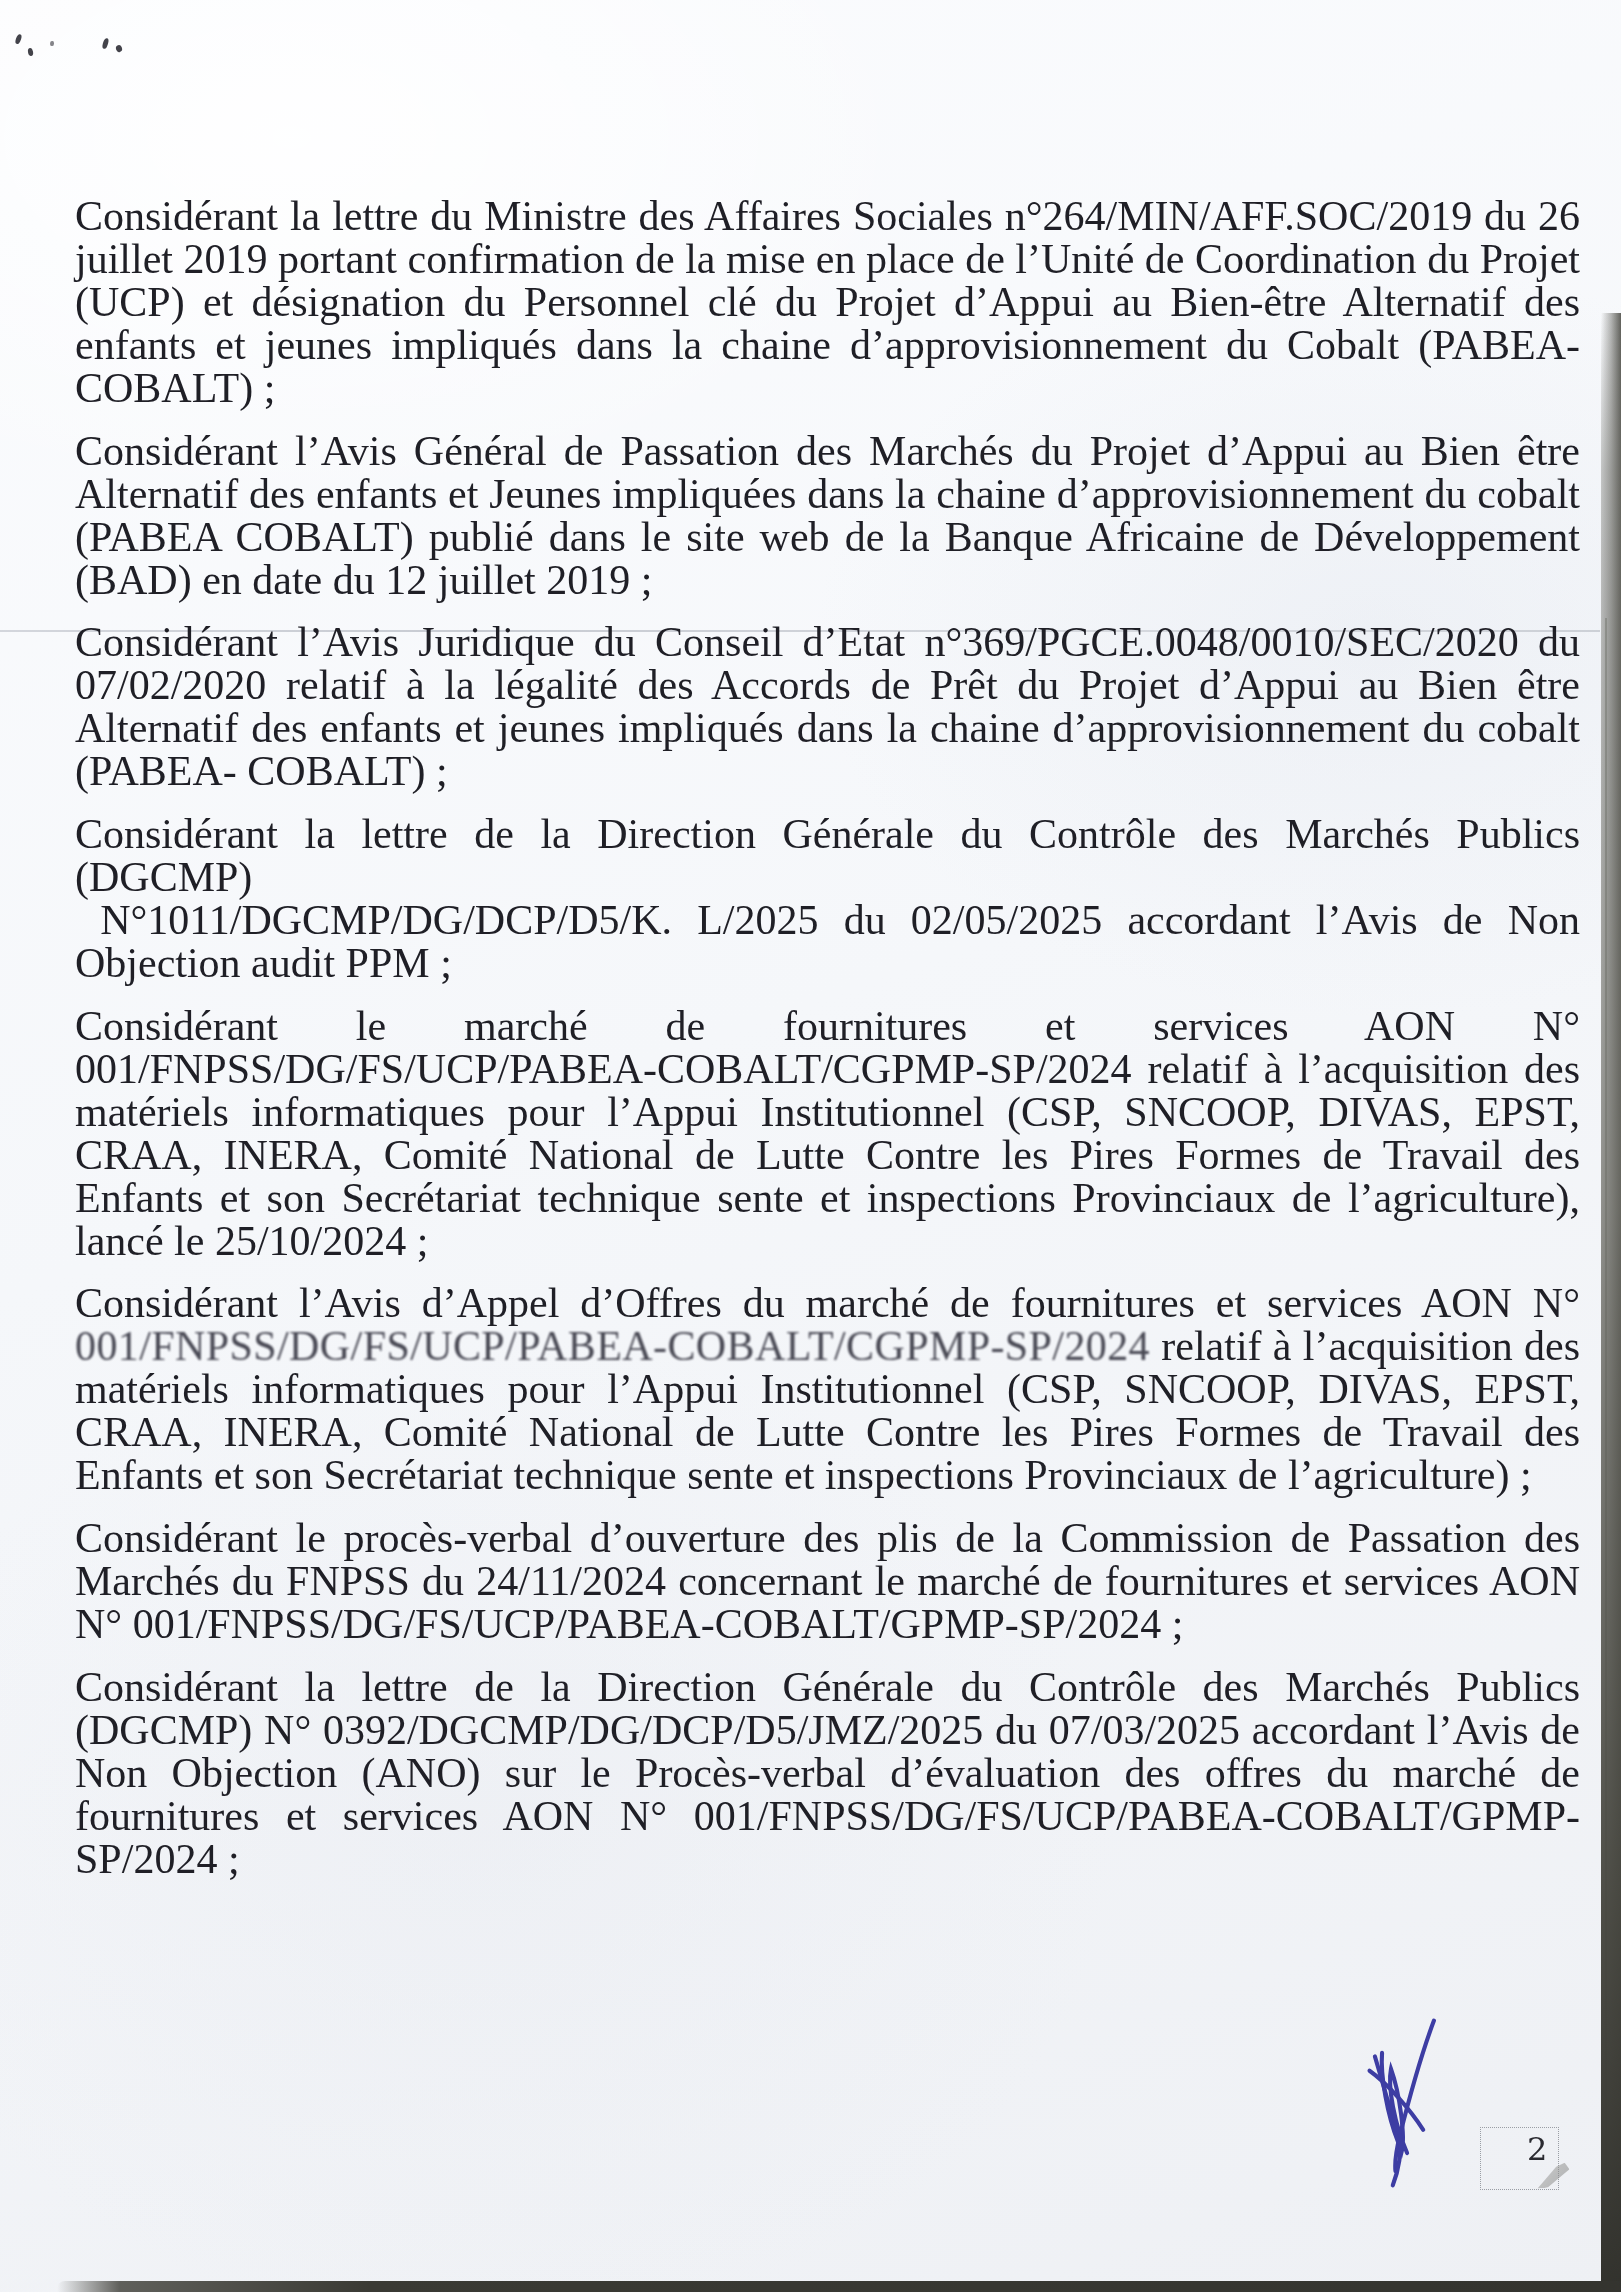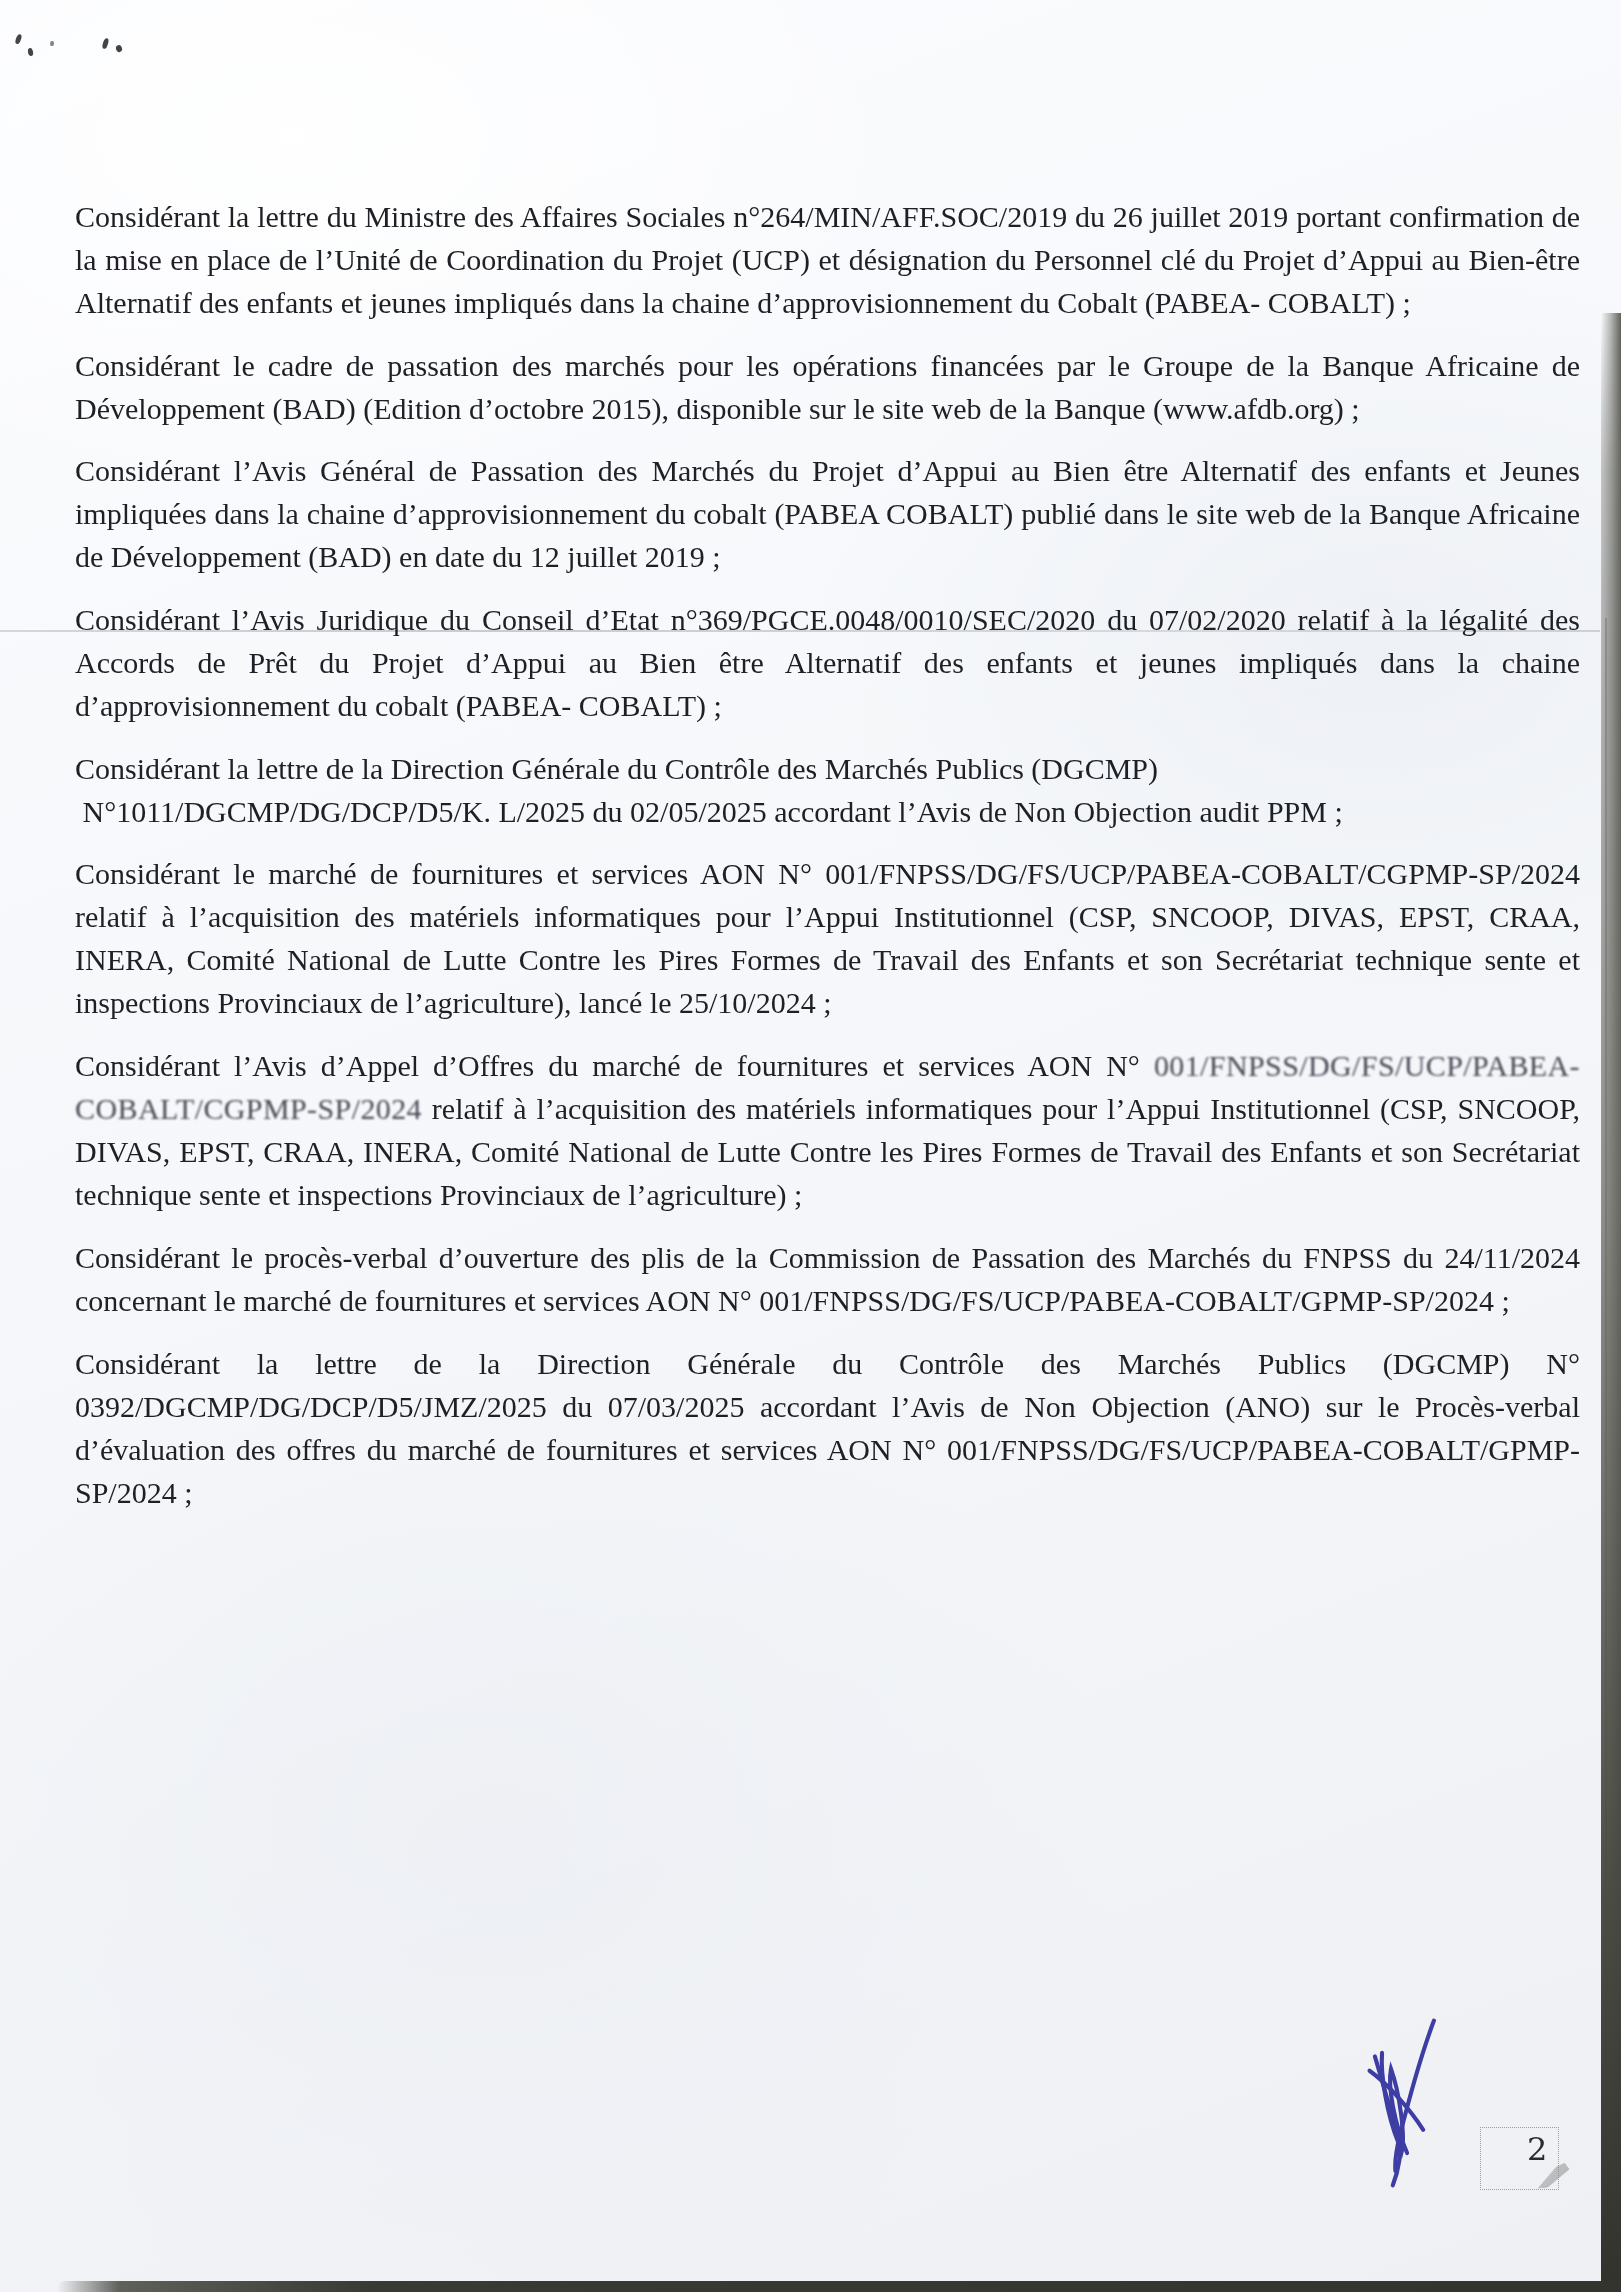--- a/index.html
+++ b/index.html
@@ -16,21 +16,21 @@
       linear-gradient(160deg, #fbfcfe 0%, #f5f7fa 45%, #eef0f4 100%);
     font-family: "Liberation Serif", "DejaVu Serif", serif;
   }
 
   .content {
     position: absolute;
     left: 75px;
     top: 195px;
     width: 1505px;
     color: #1f1f26;
-    font-size: 30px;
+    font-size: 42px;
     line-height: 43px;
     text-align: justify;
   }
   .content p { margin: 0 0 19.7px 0; }
   .content p.pre { white-space: pre-wrap; }
 
   .blurred {
     color: #3a3a46;
     filter: blur(1.3px);
     opacity: .92;
@@ -111,21 +111,20 @@
   <span class="speck s1"></span>
   <span class="speck s2"></span>
   <span class="speck s3"></span>
   <span class="speck s4"></span>
   <span class="speck s5"></span>
 
   <div class="fold-line"></div>
 
   <div class="content">
     <p>Considérant la lettre du Ministre des Affaires Sociales n°264/MIN/AFF.SOC/2019 du 26 juillet 2019 portant confirmation de la mise en place de l’Unité de Coordination du Projet (UCP) et désignation du Personnel clé du Projet d’Appui au Bien-être Alternatif des enfants et jeunes impliqués dans la chaine d’approvisionnement du Cobalt (PABEA- COBALT) ;</p>
-    <p>Considérant le cadre de passation des marchés pour les opérations financées par le Groupe de la Banque Africaine de Développement (BAD) (Edition d’octobre 2015), disponible sur le site web de la Banque (www.afdb.org) ;</p>
     <p>Considérant l’Avis Général de Passation des Marchés du Projet d’Appui au Bien être Alternatif des enfants et Jeunes impliquées dans la chaine d’approvisionnement du cobalt (PABEA COBALT) publié dans le site web de la Banque Africaine de Développement (BAD) en date du 12 juillet 2019 ;</p>
     <p>Considérant l’Avis Juridique du Conseil d’Etat n°369/PGCE.0048/0010/SEC/2020 du 07/02/2020 relatif à la légalité des Accords de Prêt du Projet d’Appui au Bien être Alternatif des enfants et jeunes impliqués dans la chaine d’approvisionnement du cobalt (PABEA- COBALT) ;</p>
     <p class="pre">Considérant la lettre de la Direction Générale du Contrôle des Marchés Publics (DGCMP)
  N°1011/DGCMP/DG/DCP/D5/K. L/2025 du 02/05/2025 accordant l’Avis de Non Objection audit PPM ;</p>
     <p>Considérant le marché de fournitures et services AON N° 001/FNPSS/DG/FS/UCP/PABEA-COBALT/CGPMP-SP/2024 relatif à l’acquisition des matériels informatiques pour l’Appui Institutionnel (CSP, SNCOOP, DIVAS, EPST, CRAA, INERA, Comité National de Lutte Contre les Pires Formes de Travail des Enfants et son Secrétariat technique sente et inspections Provinciaux de l’agriculture), lancé le 25/10/2024 ;</p>
     <p><span>Considérant l’Avis d’Appel d’Offres du marché de fournitures et services AON N° </span><span class="blurred">001/FNPSS/DG/FS/UCP/PABEA-COBALT/CGPMP-SP/2024</span><span> relatif à l’acquisition des matériels informatiques pour l’Appui Institutionnel (CSP, SNCOOP, DIVAS, EPST, CRAA, INERA, Comité National de Lutte Contre les Pires Formes de Travail des Enfants et son Secrétariat technique sente et inspections Provinciaux de l’agriculture) ;</span></p>
     <p>Considérant le procès-verbal d’ouverture des plis de la Commission de Passation des Marchés du FNPSS du 24/11/2024 concernant le marché de fournitures et services AON N° 001/FNPSS/DG/FS/UCP/PABEA-COBALT/GPMP-SP/2024 ;</p>
     <p>Considérant la lettre de la Direction Générale du Contrôle des Marchés Publics (DGCMP) N° 0392/DGCMP/DG/DCP/D5/JMZ/2025 du 07/03/2025 accordant l’Avis de Non Objection (ANO) sur le Procès-verbal d’évaluation des offres du marché de fournitures et services AON N° 001/FNPSS/DG/FS/UCP/PABEA-COBALT/GPMP-SP/2024 ;</p>
   </div>
 

